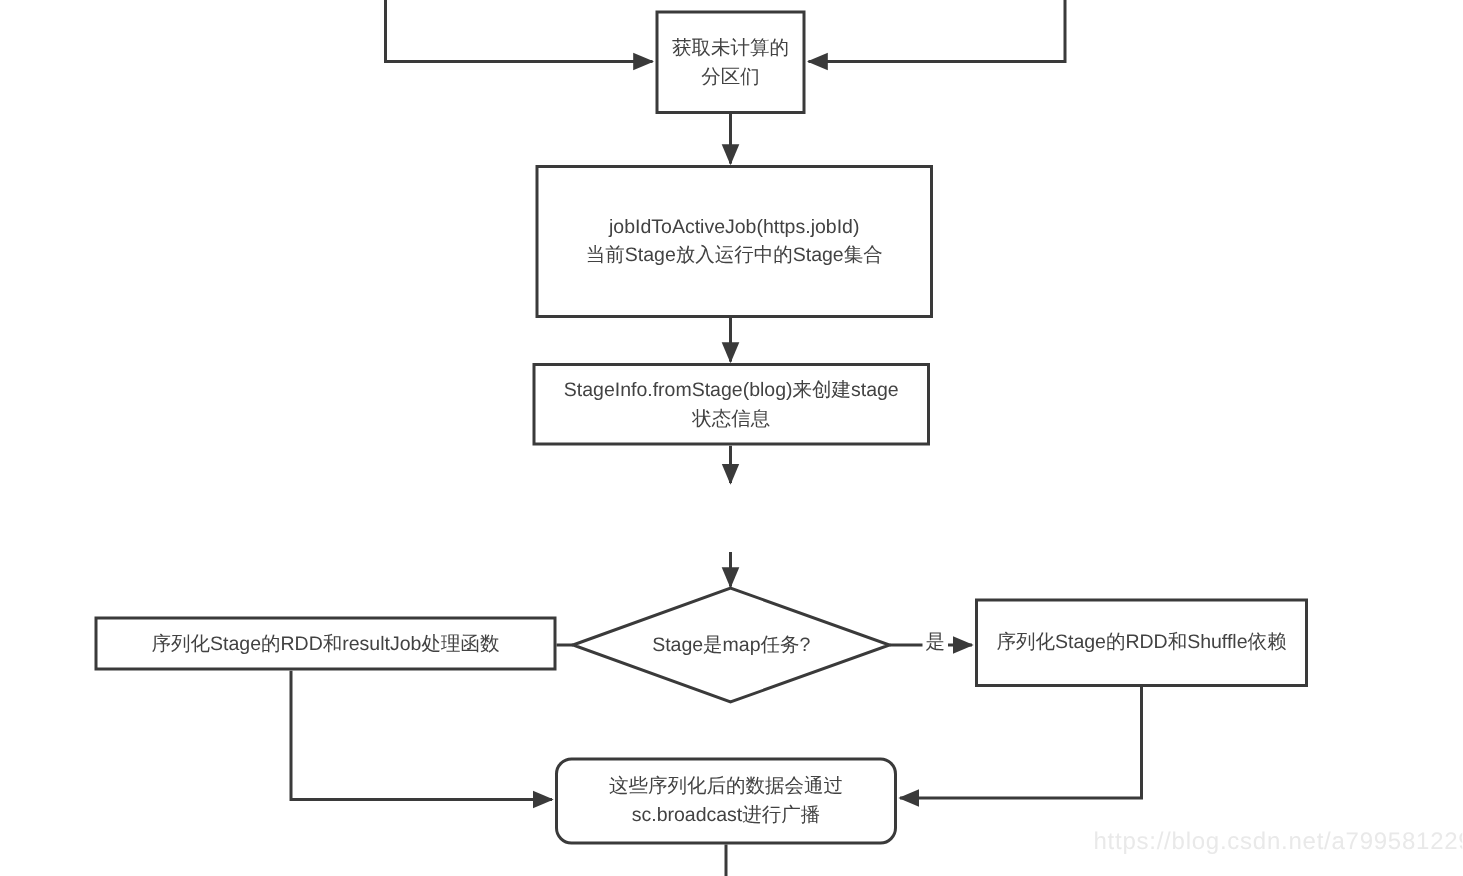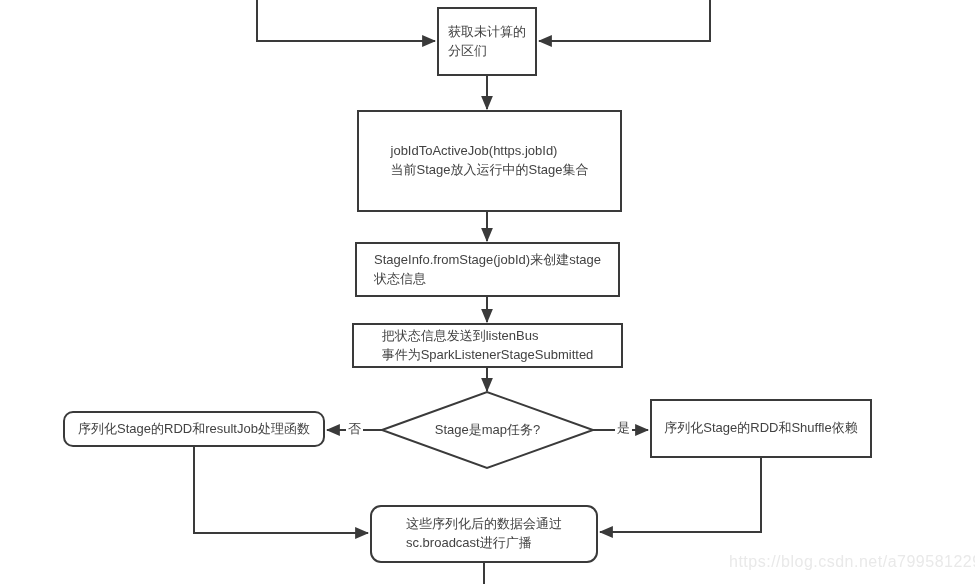--- a/index.html
+++ b/index.html
@@ -26,20 +26,21 @@
     position: absolute;
     box-sizing: border-box;
     border: 2px solid #3a3a3a;
     background: #ffffff;
     color: #424242;
     font-size: 13px;
     line-height: 1.45;
     display: flex;
     align-items: center;
     justify-content: center;
+    text-align: center;
     white-space: pre-line;
   }
   .diamond-label {
     position: absolute;
     display: flex;
     align-items: center;
     justify-content: center;
     color: #424242;
     font-size: 13px;
   }
@@ -87,33 +88,31 @@
       <polygon points="382,430 487,392 593,430 487,468" fill="#ffffff"></polygon>
     </g>
   </svg>
 
   <div class="node" style="left:437px; top:7px; width:100px; height:69px;">获取未计算的
 分区们</div>
 
   <div class="node" style="left:357px; top:110px; width:265px; height:102px;">jobIdToActiveJob(https.jobId)
 当前Stage放入运行中的Stage集合</div>
 
-  <div class="node" style="left:355px; top:242px; width:265px; height:55px;">StageInfo.fromStage(jobId)来创建stage
+  <div class="node" style="left:355px; top:242px; width:265px; height:55px;">StageInfo.fromStage(blog)来创建stage
 状态信息</div>
 
-  <div class="node" style="left:352px; top:323px; width:271px; height:45px;">把状态信息发送到listenBus
-事件为SparkListenerStageSubmitted</div>
 
   <div class="diamond-label" style="left:392px; top:396px; width:191px; height:68px;">Stage是map任务?</div>
 
   <span class="branch-label" style="left:346px; top:422px;">否</span>
 
   <span class="branch-label" style="left:615px; top:421px;">是</span>
 
-  <div class="node" style="left:63px; top:411px; width:262px; height:36px;border-radius:10px;">序列化Stage的RDD和resultJob处理函数</div>
+  <div class="node" style="left:63px; top:411px; width:308px; height:36px;">序列化Stage的RDD和resultJob处理函数</div>
 
   <div class="node" style="left:650px; top:399px; width:222px; height:59px;">序列化Stage的RDD和Shuffle依赖</div>
 
   <div class="node" style="left:370px; top:505px; width:228px; height:58px;border-radius:11px;">这些序列化后的数据会通过
 sc.broadcast进行广播</div>
 
   <div class="watermark">https://blog.csdn.net/a799581229</div>
 
 </div>
 

